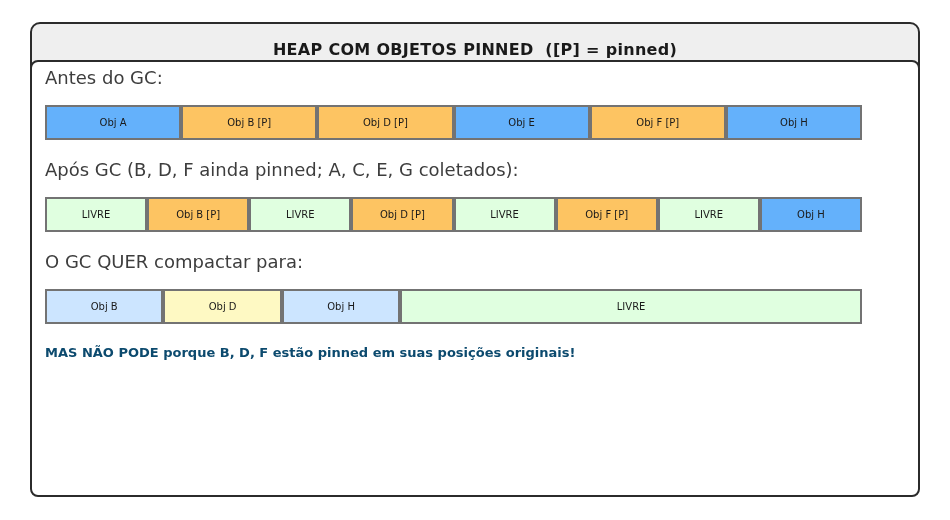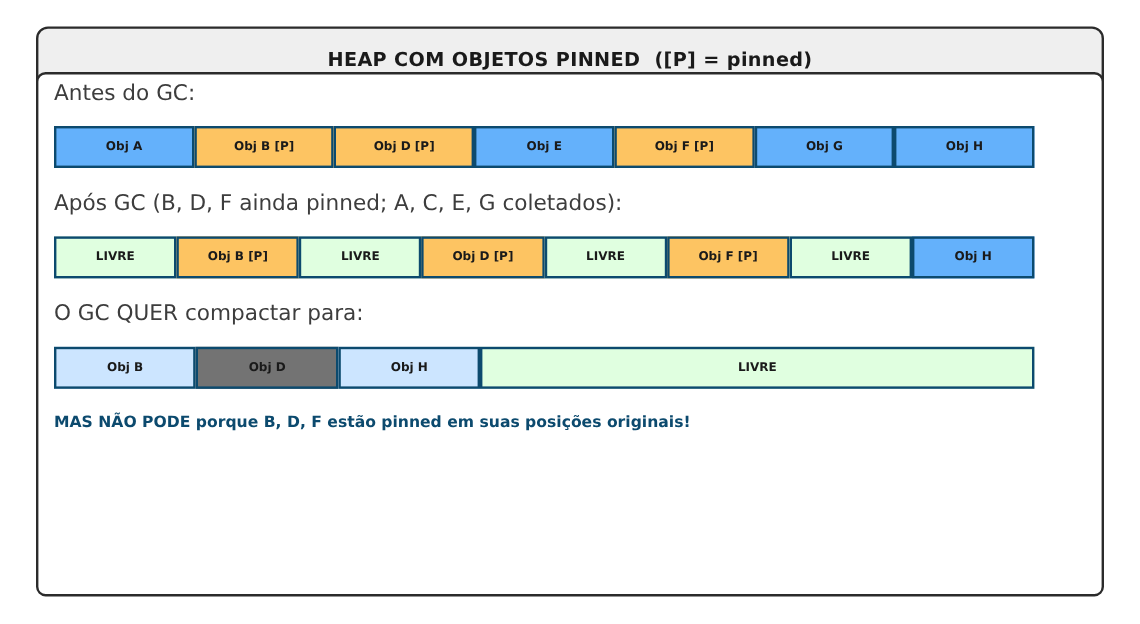--- a/index.html
+++ b/index.html
@@ -57,27 +57,27 @@
   .section-label.first {
     margin-top: 8px;
   }
   .heap-row {
     display: flex;
     width: 817px;
     height: 35px;
   }
   .heap-cell {
     box-sizing: border-box;
-    border: 2px solid #0c4a6e;
+    border: 2px solid #737373;
     height: 35px;
     display: flex;
     align-items: center;
     justify-content: center;
     font-size: 10px;
-    font-weight: bold;
+    font-weight: normal;
     color: #1a1a1a;
     white-space: nowrap;
     overflow: hidden;
   }
   .warning-text {
     margin-top: 21px;
     font-size: 13px;
     font-weight: bold;
     color: #0c4a6e;
   }
@@ -91,40 +91,39 @@
 
   <div class="main-box">
 
     <div class="section-label first">Antes do GC:</div>
     <div class="heap-row">
         <div class="heap-cell" style="flex: 1 1 0px; background: rgb(100, 177, 251);">Obj A</div>
         <div class="heap-cell" style="flex: 1 1 0px; background: rgb(253, 196, 98);">Obj B [P]</div>
         <div class="heap-cell" style="flex: 1 1 0px; background: rgb(253, 196, 98);">Obj D [P]</div>
         <div class="heap-cell" style="flex: 1 1 0px; background: rgb(100, 177, 251);">Obj E</div>
         <div class="heap-cell" style="flex: 1 1 0px; background: rgb(253, 196, 98);">Obj F [P]</div>
-        <div class="heap-cell" style="flex: 1 1 0px; background: rgb(100, 177, 251);">Obj G</div>
         <div class="heap-cell" style="flex: 1 1 0px; background: rgb(100, 177, 251);">Obj H</div>
       </div>
 
     <div class="section-label">Após GC (B, D, F ainda pinned; A, C, E, G coletados):</div>
     <div class="heap-row">
         <div class="heap-cell" style="flex: 1 1 0px; background: rgb(224, 255, 224);">LIVRE</div>
         <div class="heap-cell" style="flex: 1 1 0px; background: rgb(253, 196, 98);">Obj B [P]</div>
         <div class="heap-cell" style="flex: 1 1 0px; background: rgb(224, 255, 224);">LIVRE</div>
         <div class="heap-cell" style="flex: 1 1 0px; background: rgb(253, 196, 98);">Obj D [P]</div>
         <div class="heap-cell" style="flex: 1 1 0px; background: rgb(224, 255, 224);">LIVRE</div>
         <div class="heap-cell" style="flex: 1 1 0px; background: rgb(253, 196, 98);">Obj F [P]</div>
         <div class="heap-cell" style="flex: 1 1 0px; background: rgb(224, 255, 224);">LIVRE</div>
         <div class="heap-cell" style="flex: 1 1 0px; background: rgb(100, 177, 251);">Obj H</div>
       </div>
 
     <div class="section-label">O GC QUER compactar para:</div>
     <div class="heap-row">
         <div class="heap-cell" style="flex: 1 1 0px; background: rgb(204, 229, 255);">Obj B</div>
-        <div class="heap-cell" style="flex: 1 1 0px; background: #737373;">Obj D</div>
+        <div class="heap-cell" style="flex: 1 1 0px; background: #fef9c3;">Obj D</div>
         <div class="heap-cell" style="flex: 1 1 0px; background: rgb(204, 229, 255);">Obj H</div>
         <div class="heap-cell" style="flex: 4 1 0px; background: rgb(224, 255, 224);">LIVRE</div>
       </div>
 
     <div class="warning-text">MAS NÃO PODE porque B, D, F estão pinned em suas posições originais!</div>
 
   </div>
 </div>
 
 </body></html>

